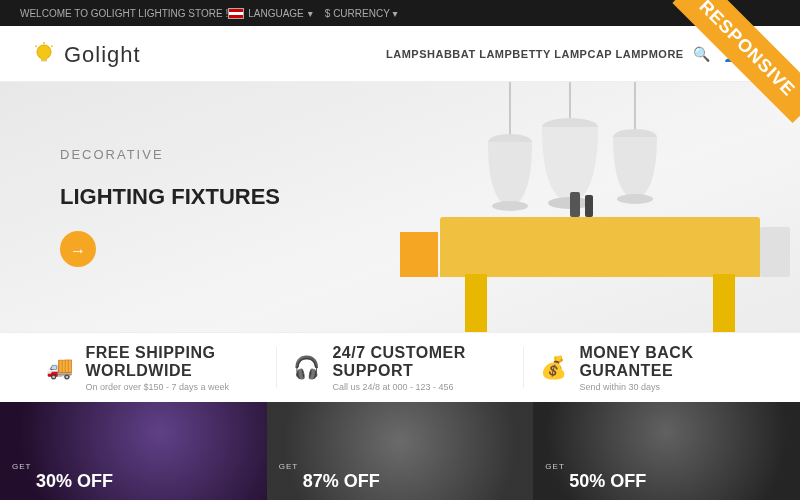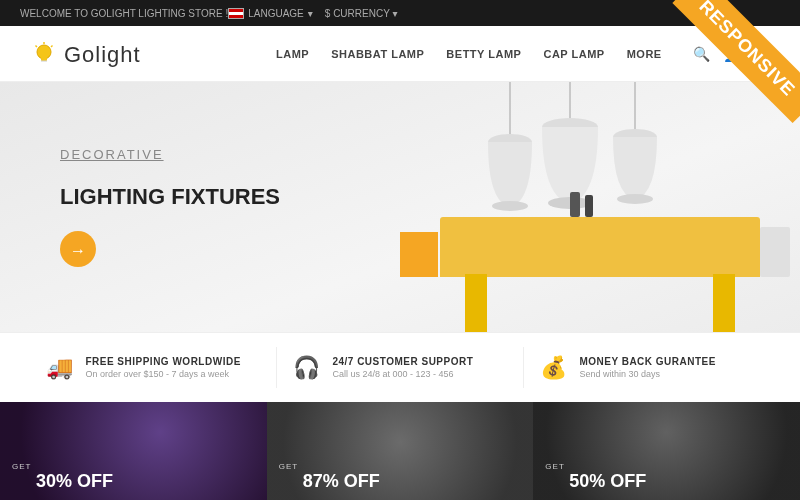--- a/index.html
+++ b/index.html
@@ -40,21 +40,20 @@
     }
     .logo-text {
       font-size: 22px;
       font-weight: 300;
       color: #333;
       letter-spacing: 1px;
     }
     .nav {
       display: flex;
       align-items: center;
-      gap: 22px;
     }
     .nav a {
       font-size: 11px;
       color: #444;
       text-decoration: none;
       text-transform: uppercase;
       letter-spacing: 0.5px;
       font-weight: 600;
     }
     .nav-icons {
@@ -76,21 +75,20 @@
     .hero-content {
       padding-left: 60px;
       z-index: 2;
     }
     .hero-subtitle {
       font-size: 13px;
       color: #888;
       text-transform: uppercase;
       letter-spacing: 2px;
       margin-bottom: 22px;
-      text-decoration: underline;
     }
     .hero-title {
       font-size: 22px;
       font-weight: 700;
       color: #222;
       text-transform: uppercase;
       line-height: 1.2;
     }
     .hero-btn {
       margin-top: 20px;
@@ -126,21 +124,21 @@
       padding: 0 16px;
       border-right: 1px solid #eee;
     }
     .feature:last-child { border-right: none; }
     .feature-icon {
       font-size: 22px;
       color: #aaa;
     }
     .feature-text {}
     .feature-title {
-      font-size: 10px;
+      font-size: 16px;
       font-weight: 700;
       color: #333;
       text-transform: uppercase;
       letter-spacing: 0.5px;
     }
     .feature-desc {
       font-size: 9px;
       color: #999;
       margin-top: 2px;
     }

